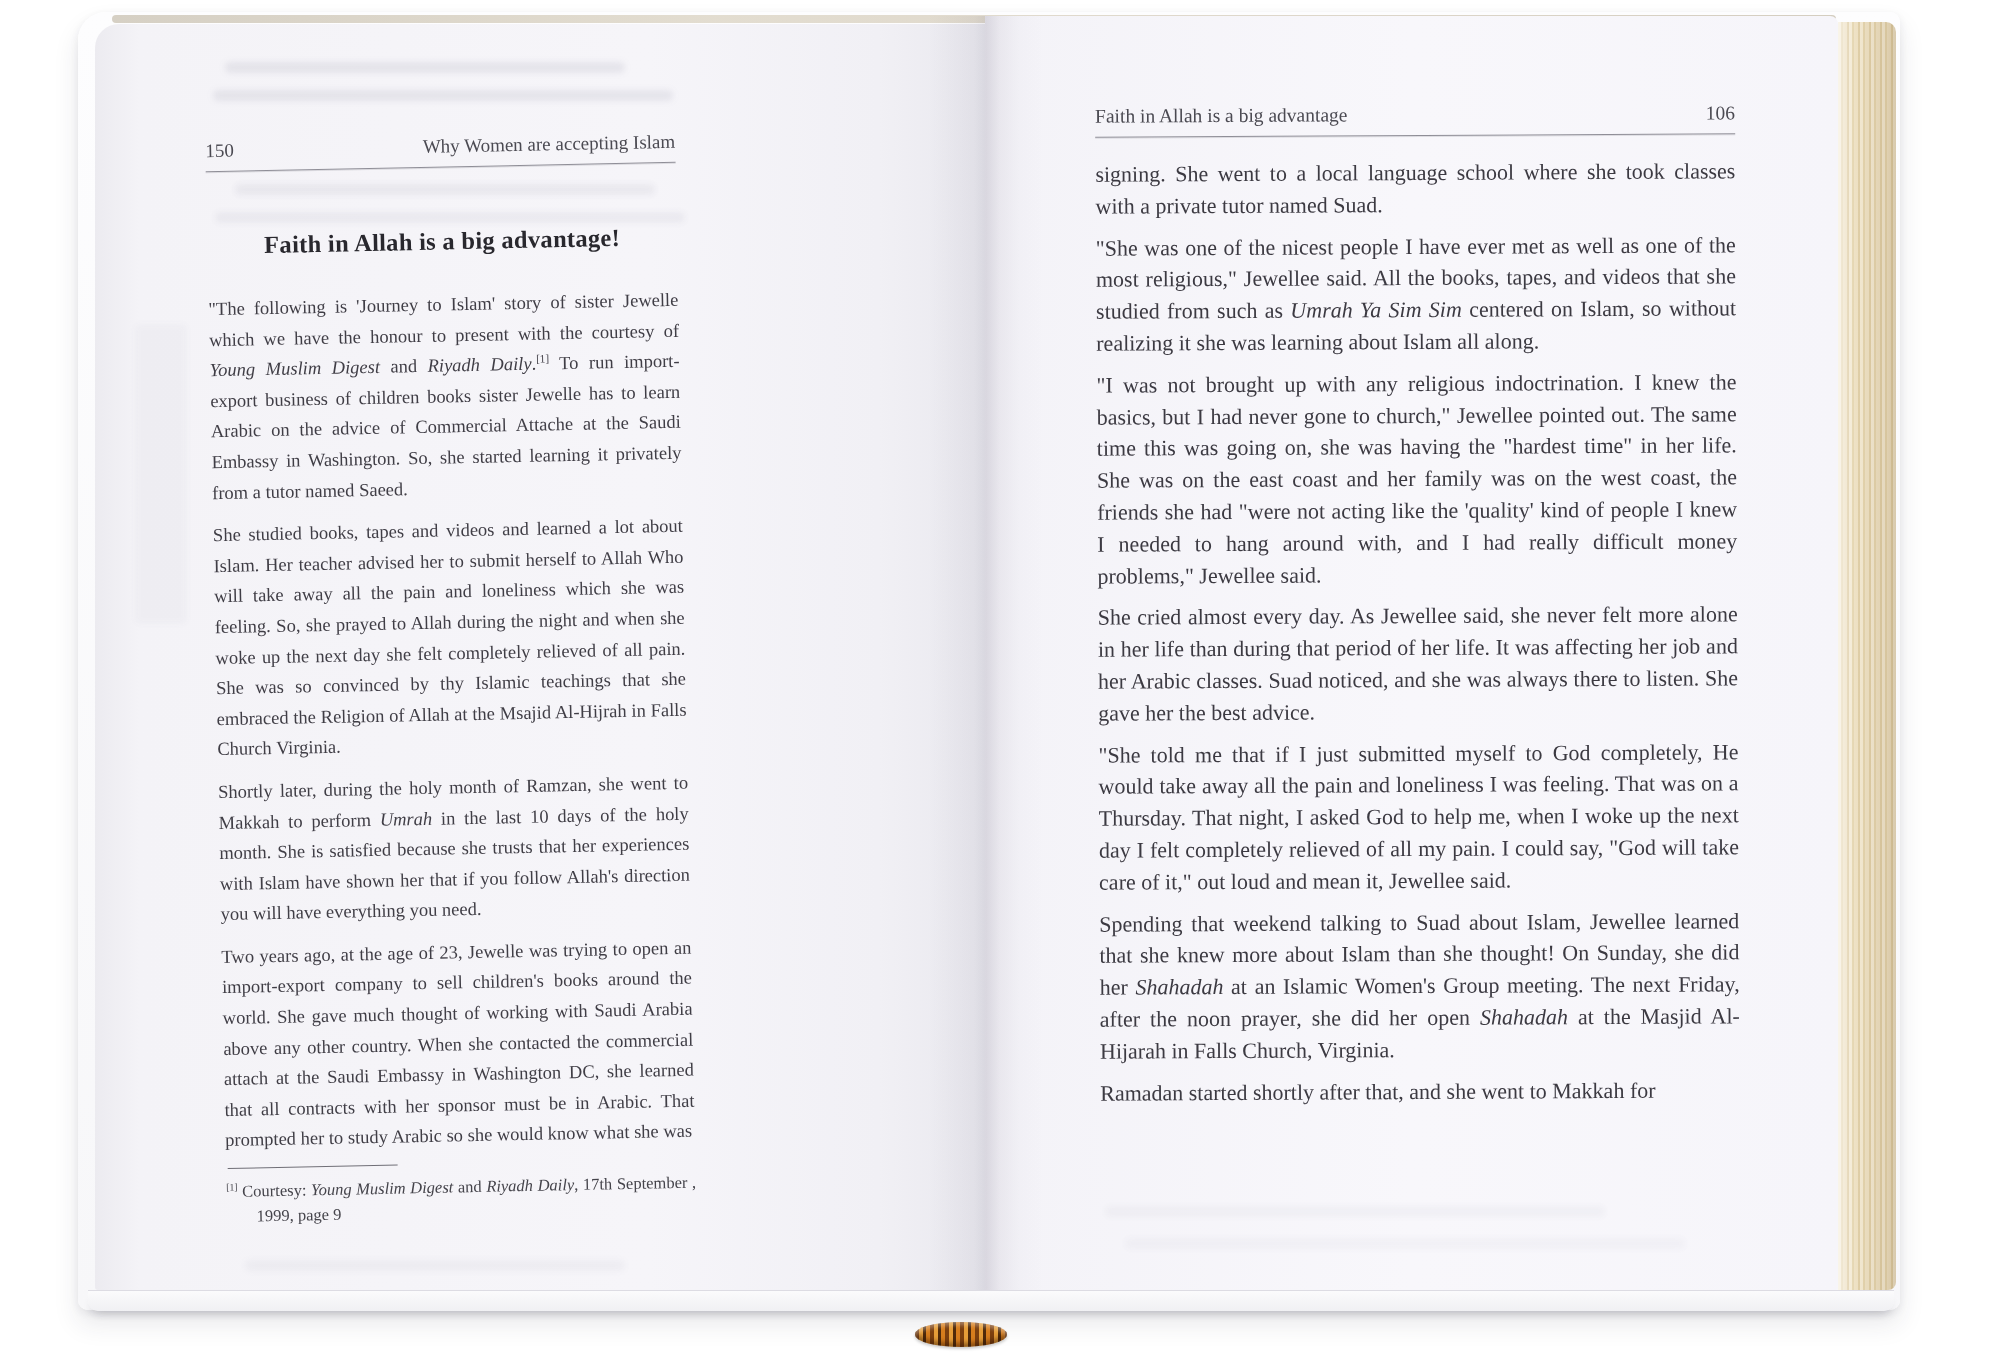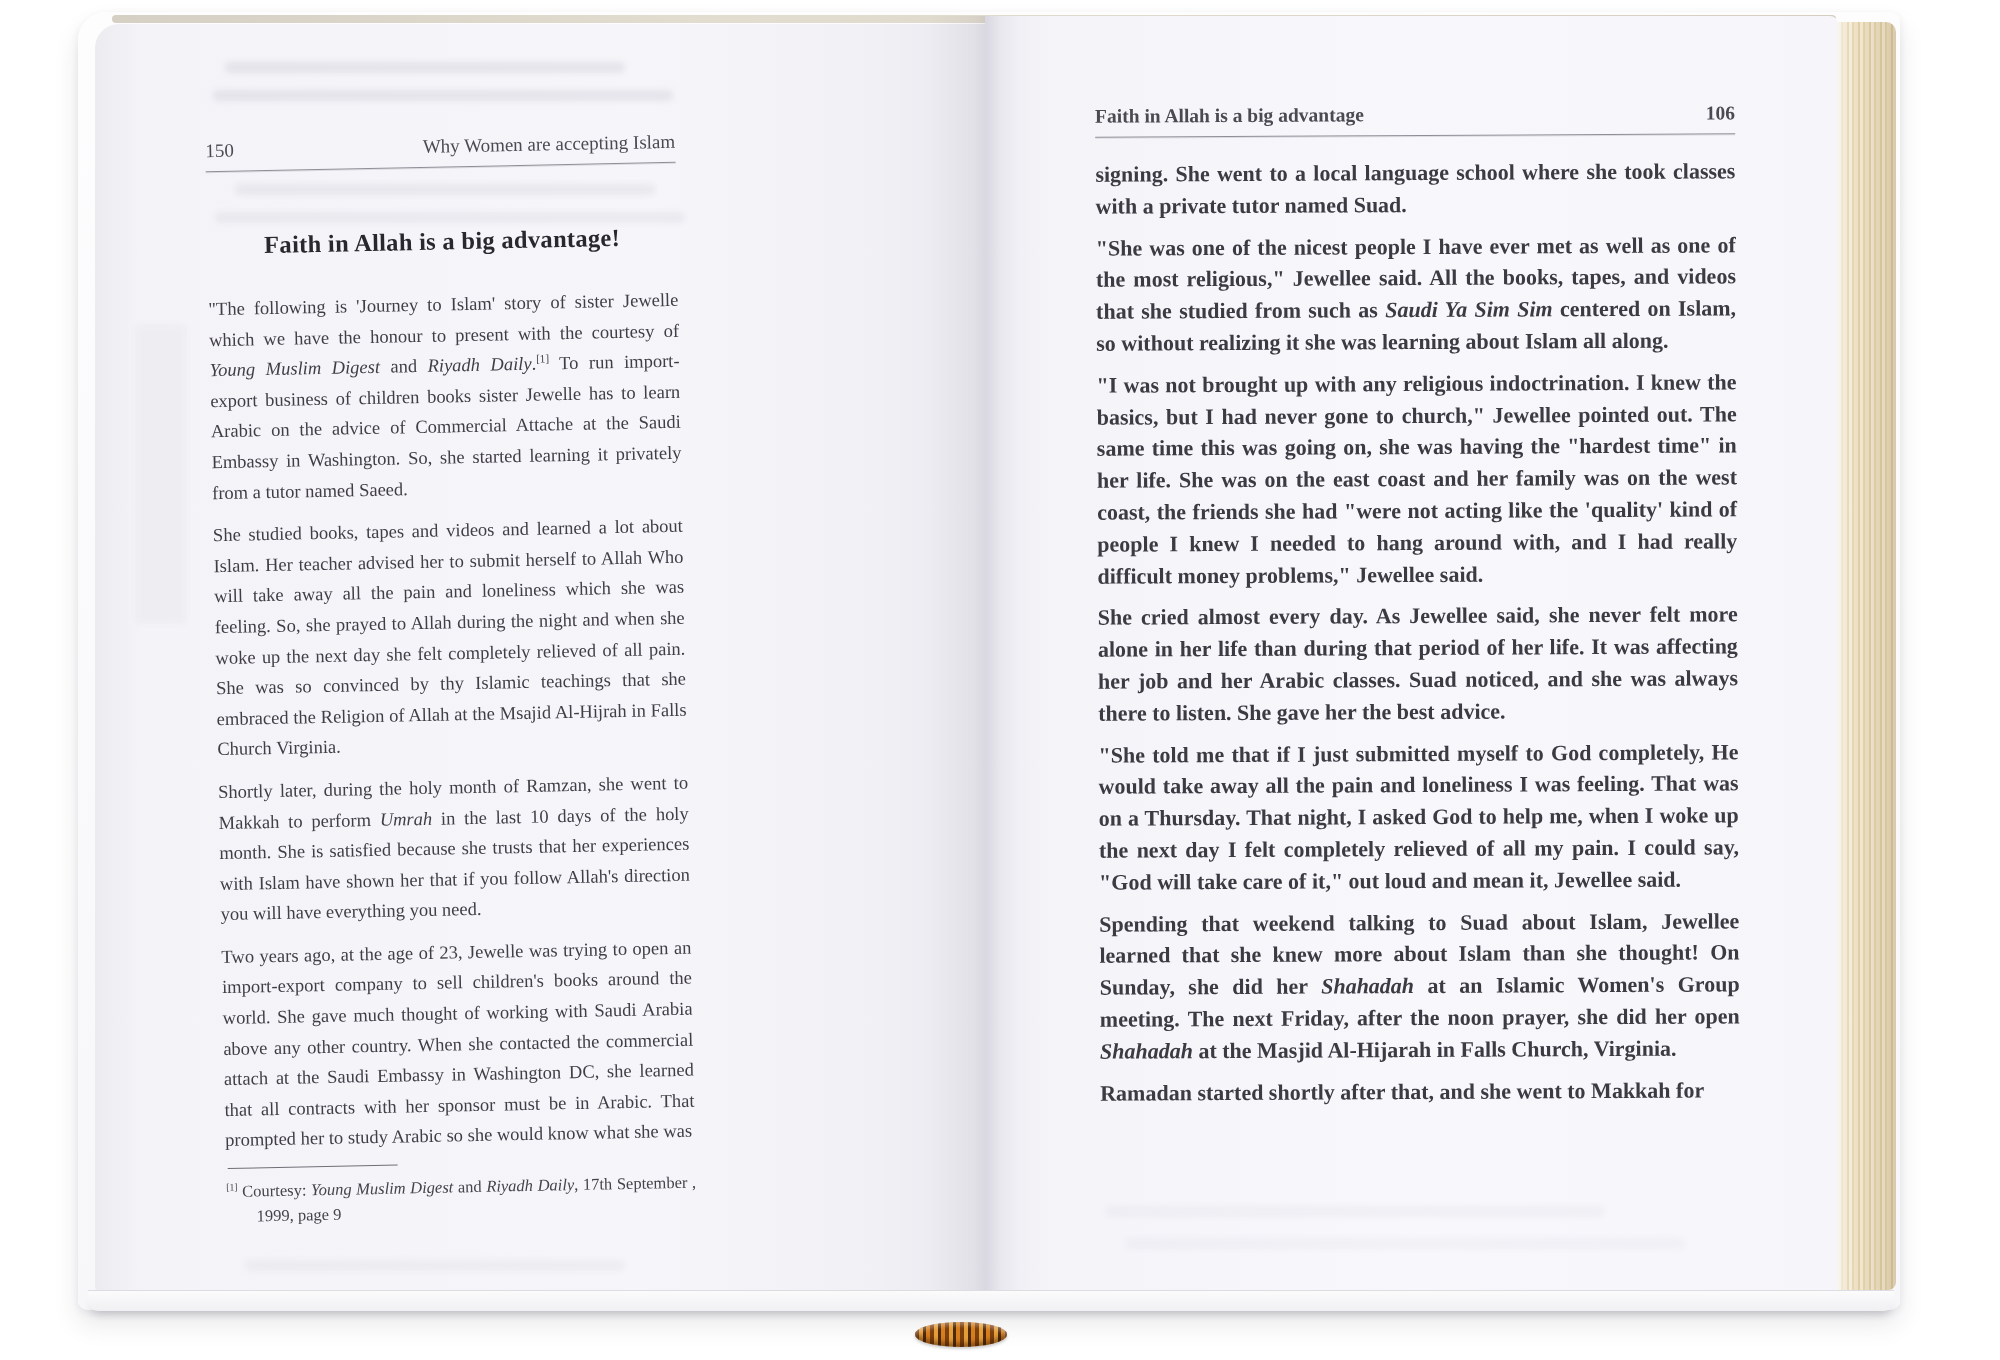--- a/index.html
+++ b/index.html
@@ -10,21 +10,21 @@
   .cover{position:absolute;left:78px;top:12px;width:1822px;height:1298px;
     background:linear-gradient(180deg,#fdfdfe,#f7f7f9);
     border-radius:28px 10px 10px 10px;
     box-shadow:0 14px 26px rgba(40,40,60,.10),0 3px 8px rgba(40,40,60,.08);}
   .page{position:absolute;overflow:hidden;}
   .page-left{left:95px;top:24px;width:890px;height:1266px;
     border-radius:24px 0 0 3px;
     background:linear-gradient(90deg,#ecebf0 0%,#f4f3f7 5%,#f6f5f9 62%,#f1f0f5 88%,#e9e8ee 100%);}
   .page-right{left:985px;top:16px;width:853px;height:1274px;
     border-radius:0 8px 4px 0;
-    background:linear-gradient(90deg,#eae8ee 0%,#f4f3f8 4%,#f8f7fb 50%,#f6f5fa 100%);font-weight:bold;}
+    background:linear-gradient(90deg,#eae8ee 0%,#f4f3f8 4%,#f8f7fb 50%,#f6f5fa 100%);}
   .gutter-shadow{position:absolute;left:928px;top:16px;width:116px;height:1274px;
     background:linear-gradient(90deg,rgba(70,65,95,0) 0%,rgba(70,65,95,.05) 40%,rgba(70,65,95,.10) 50%,rgba(70,65,95,.03) 62%,rgba(70,65,95,0) 100%);
     pointer-events:none;}
   .top-edge{position:absolute;left:112px;top:15px;width:1724px;height:8px;border-radius:5px;
     background:linear-gradient(90deg,#cfc8ba,#ded7c8 35%,#d8d0c1 70%,#cdc5b5);opacity:.85;}
   .fore-edge{position:absolute;left:1838px;top:22px;width:58px;height:1268px;
     border-radius:0 10px 8px 0;
     background:
       linear-gradient(90deg,rgba(255,255,255,.55),rgba(255,255,255,0) 30%,rgba(120,90,40,.12) 85%,rgba(120,90,40,.22)),
       repeating-linear-gradient(90deg,#f3e9d2 0 3px,#e4d4ae 3px 5px,#eee1c4 5px 9px,#e0cfa8 9px 11px);}
@@ -115,21 +115,21 @@
 
     <div class="pr-content">
       <div class="page-head">
         <span>Faith in Allah is a big advantage</span>
         <span>106</span>
       </div>
       <div class="head-rule"></div>
 
       <div class="body-col">
           <p><span>signing. She went to a local language school where she took classes with a private tutor named Suad.</span></p>
-          <p><span>"She was one of the nicest people I have ever met as well as one of the most religious," Jewellee said. All the books, tapes, and videos that she studied from such as </span><em>Saudi Ya Sim Sim</em><span> centered on Islam, so without realizing it she was learning about Islam all along.</span></p>
+          <p><span>"She was one of the nicest people I have ever met as well as one of the most religious," Jewellee said. All the books, tapes, and videos that she studied from such as </span><em>Umrah Ya Sim Sim</em><span> centered on Islam, so without realizing it she was learning about Islam all along.</span></p>
           <p><span>"I was not brought up with any religious indoctrination. I knew the basics, but I had never gone to church," Jewellee pointed out. The same time this was going on, she was having the "hardest time" in her life. She was on the east coast and her family was on the west coast, the friends she had "were not acting like the 'quality' kind of people I knew I needed to hang around with, and I had really difficult money problems," Jewellee said.</span></p>
           <p><span>She cried almost every day. As Jewellee said, she never felt more alone in her life than during that period of her life. It was affecting her job and her Arabic classes. Suad noticed, and she was always there to listen. She gave her the best advice.</span></p>
           <p><span>"She told me that if I just submitted myself to God completely, He would take away all the pain and loneliness I was feeling. That was on a Thursday. That night, I asked God to help me, when I woke up the next day I felt completely relieved of all my pain. I could say, "God will take care of it," out loud and mean it, Jewellee said.</span></p>
           <p><span>Spending that weekend talking to Suad about Islam, Jewellee learned that she knew more about Islam than she thought! On Sunday, she did her </span><em>Shahadah</em><span> at an Islamic Women's Group meeting. The next Friday, after the noon prayer, she did her open </span><em>Shahadah</em><span> at the Masjid Al-Hijarah in Falls Church, Virginia.</span></p>
           <p><span>Ramadan started shortly after that, and she went to Makkah for</span></p>
         </div>
     </div>
   </div>
 
   <div class="gutter-shadow"></div>

